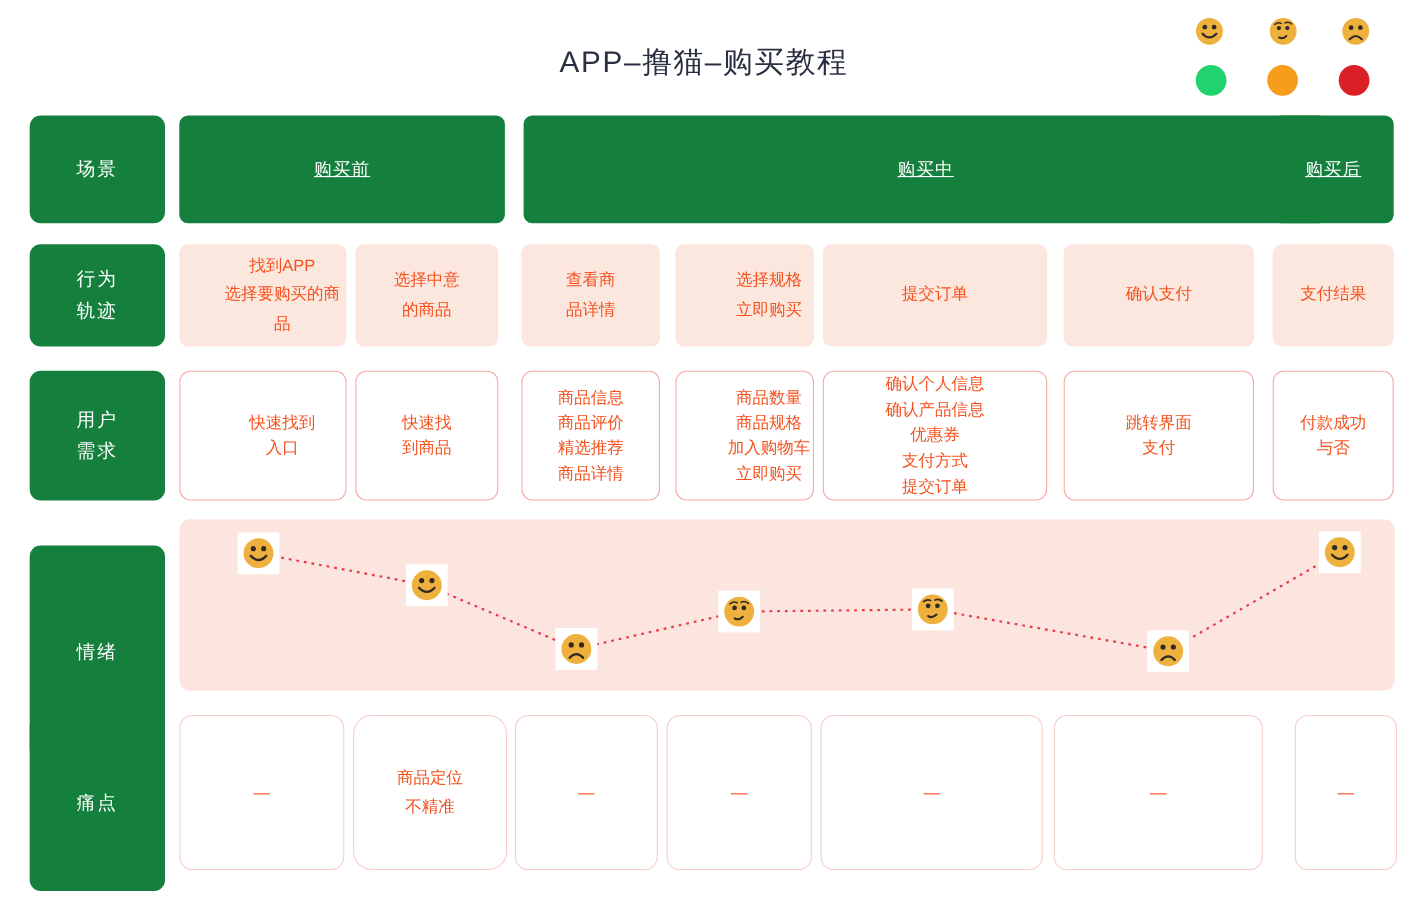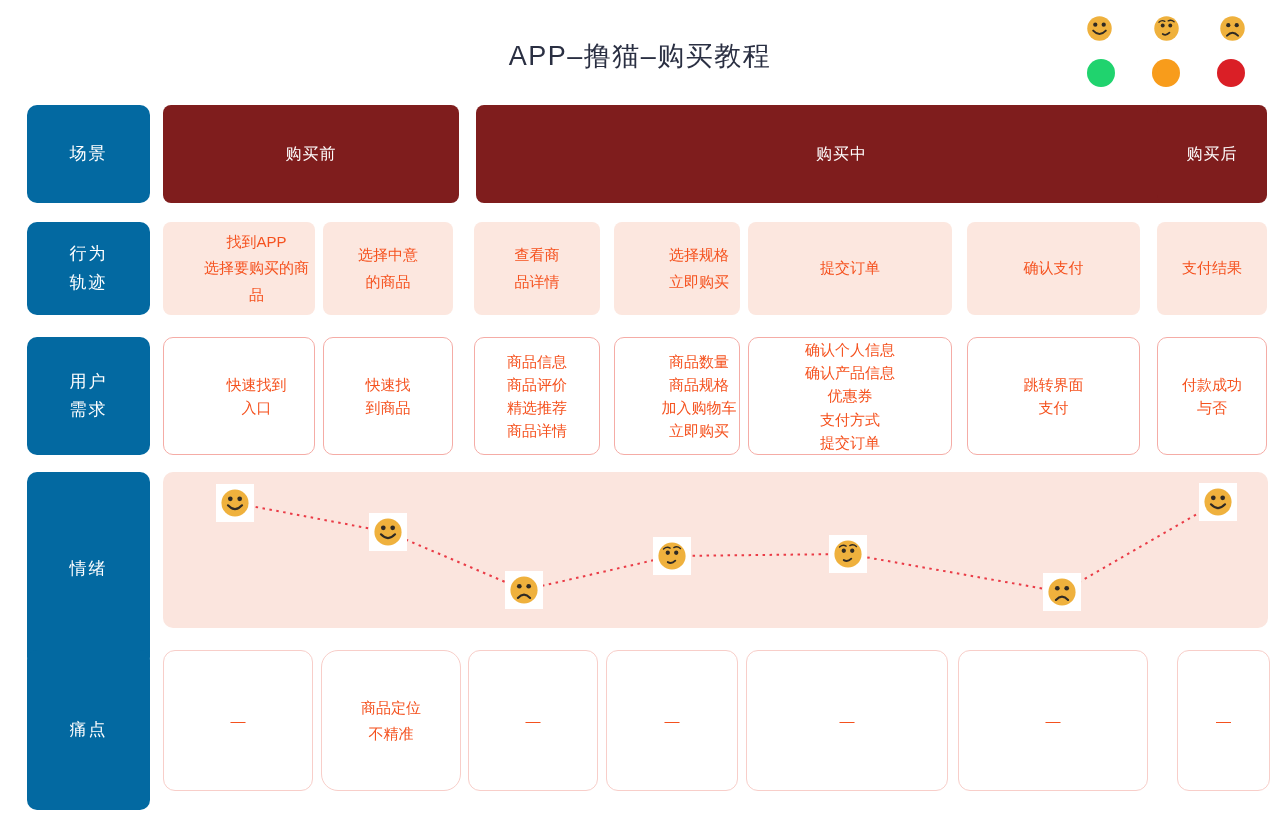--- a/index.html
+++ b/index.html
@@ -10,34 +10,34 @@
            font-size: 27px; color: #2A2F42; letter-spacing: 1.5px; font-weight: 500; }
 
   
   .legend { position: absolute; left: 1086px; top: 15px; width: 160px; }
   .legend-row { display: flex; justify-content: space-between; align-items: center; }
   .legend-row.dots { margin-top: 17px; padding: 0 1px; }
   .legend-face { width: 27px; height: 27px; display: inline-flex; }
   .legend-dot { width: 28px; height: 28px; border-radius: 50%; }
 
   
-  .rowlabel { position: absolute; left: 27px; width: 123px; background: #0369a1; color: #ffffff;
+  .rowlabel { position: absolute; left: 27px; width: 123px; background: #15803d; color: #ffffff;
               border-radius: 10px; display: flex; align-items: center; justify-content: center;
               text-align: center; font-size: 17px; letter-spacing: 2px; line-height: 1.65;
               white-space: pre-line; }
   .l1 { top: 105px; height: 98px; }
   .l2 { top: 222px; height: 93px; }
   .l3 { top: 337px; height: 118px; }
-  .l4 { top: 472px; height: 195px; text-align: center; }
+  .l4 { top: 496px; height: 195px; text-align: center; }
   .l5 { top: 650px; height: 160px; }
 
   
-  .scene { position: absolute; top: 105px; height: 98px; background: #7f1d1d; color: #ffffff;
+  .scene { position: absolute; top: 105px; height: 98px; background: #15803d; color: #ffffff;
            font-size: 16px; letter-spacing: 1px; border-radius: 8px; display: flex;
-           align-items: center; justify-content: center; }
+           align-items: center; justify-content: center; text-decoration: underline; }
   .s1 { left: 163px; width: 296px; }
   .s2 { left: 476px; width: 731px; text-align: right; }
   .s3 { left: 1157px; width: 110px; }
 
   
   .cell { position: absolute; display: flex; align-items: center; justify-content: center;
           text-align: center; white-space: pre-line; color: #F5521F; }
 
   
   .bh { top: 222px; height: 93px; background: #FCE7DF; border-radius: 8px;

